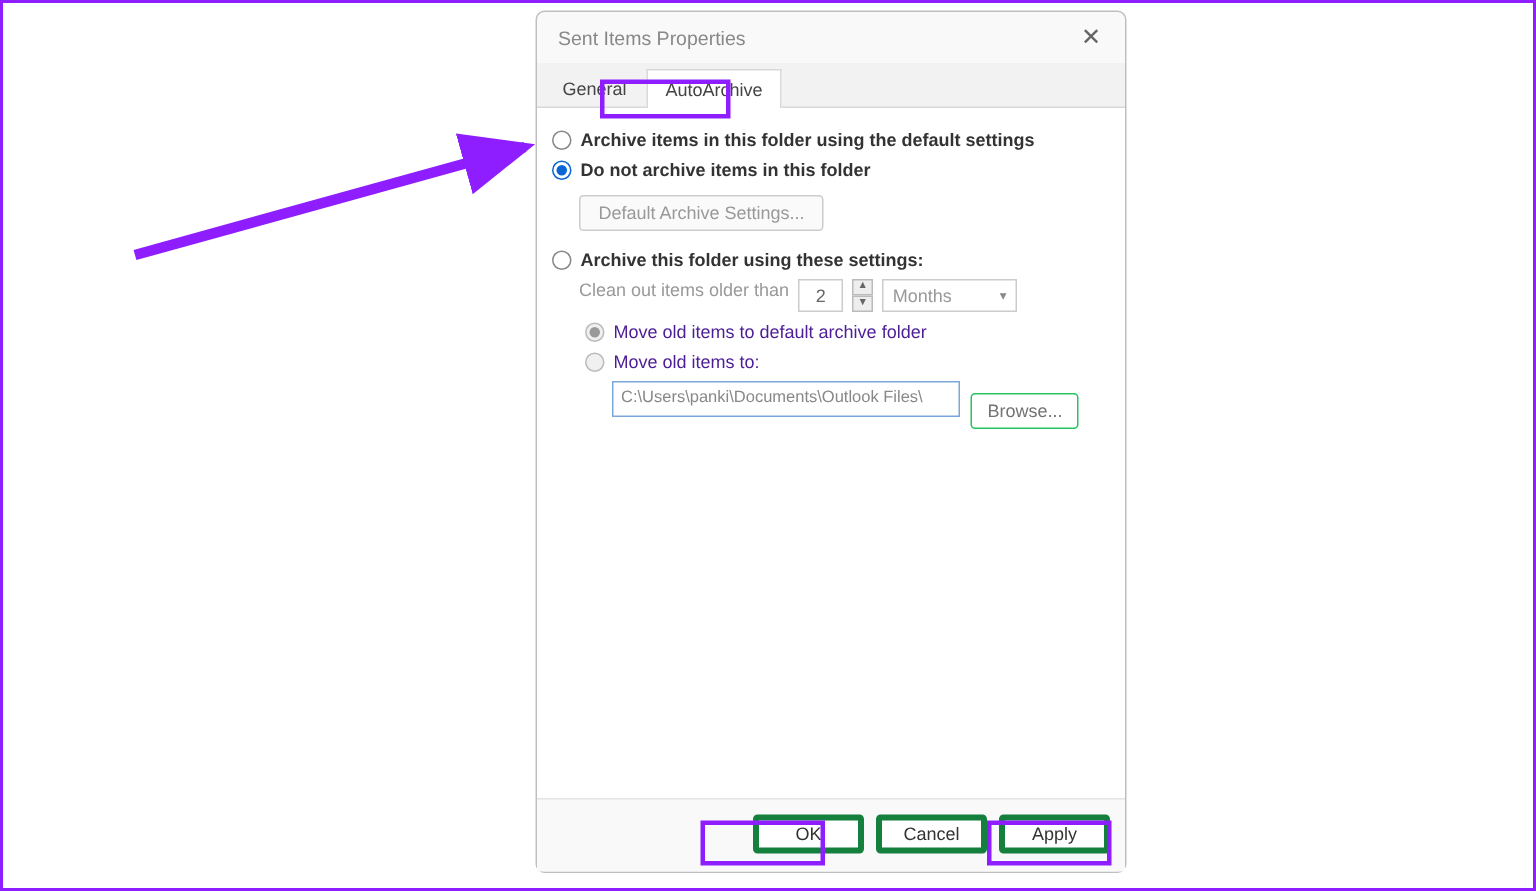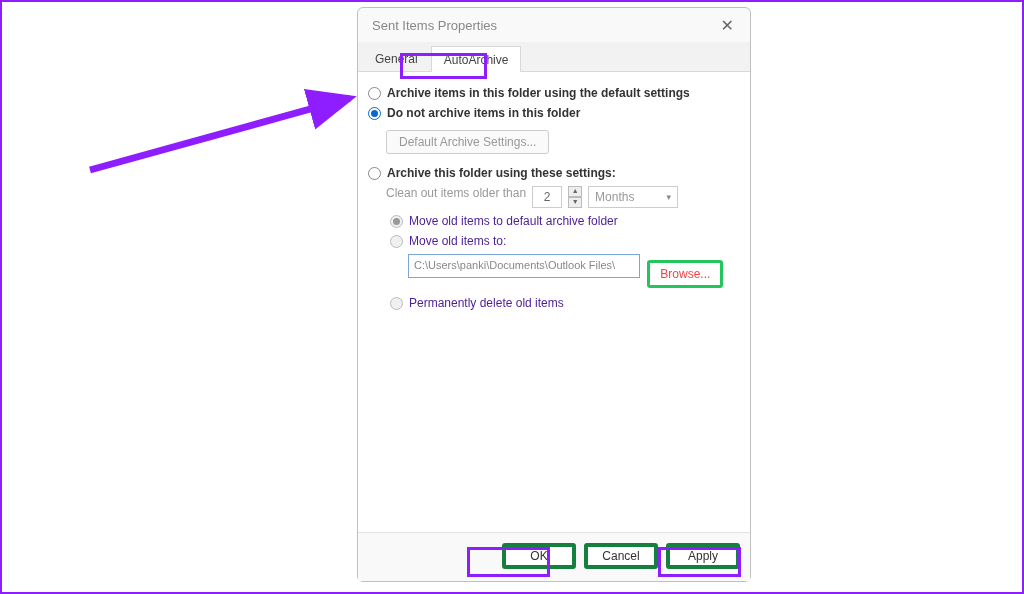--- a/index.html
+++ b/index.html
@@ -89,22 +89,22 @@
   .unit-sel { flex: 0 0 90px; height: 22px; border: 1px solid #ccc; background: #fff; display: flex; align-items: center; justify-content: space-between; padding: 0 6px; color: #999; font-size: 12px; }
   .chev { font-size: 9px; color: #888; }
   
   .path-box {
     display: inline-block; width: 232px; height: 24px;
     border: 1px solid #7aa7d8; background: #fff;
     font-size: 11px; color: #888; padding: 4px 5px;
     white-space: nowrap; overflow: hidden;
   }
   .browse-btn {
-    display: inline-block; border: 3px solid #22c55e; border-radius: 3px;
-    padding: 4px 10px; font-size: 12px; color: #ef4444; margin-left: 4px;
+    display: inline-block; border: 1px solid #22c55e; border-radius: 3px;
+    padding: 4px 10px; font-size: 12px; color: #737373; margin-left: 4px;
   }
   
   .footer {
     border-top: 1px solid #e3e3e3;
     padding: 10px 10px 12px;
     display: flex; justify-content: flex-end; gap: 8px;
     background: #f9f9f9;
   }
   .btn {
     min-width: 74px; height: 26px;
@@ -178,24 +178,20 @@
         <span class="opt-label disabled">Move old items to default archive folder</span>
       </div>
       <div class="opt">
         <span class="radio disabled"></span>
         <span class="opt-label disabled">Move old items to:</span>
       </div>
       <div class="sub" style="margin-top:2px;">
         <span class="path-box">C:\Users\panki\Documents\Outlook Files\</span>
         <span class="browse-btn">Browse...</span>
       </div>
-      <div class="opt" style="margin-top:8px;">
-        <span class="radio disabled"></span>
-        <span class="opt-label disabled">Permanently delete old items</span>
-      </div>
     </div>
   </div>
 
   <div class="footer">
     <div class="btn">OK</div>
     <div class="btn">Cancel</div>
     <div class="btn">Apply</div>
   </div>
 </div>
 

